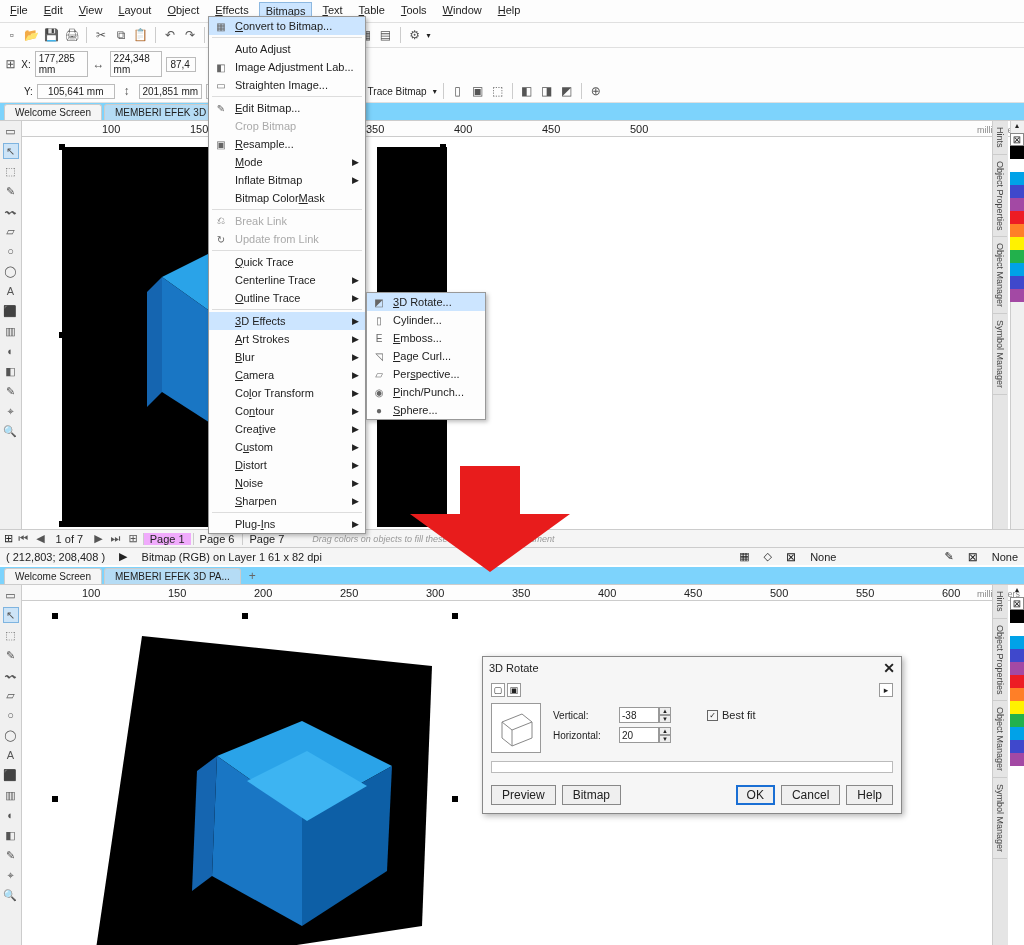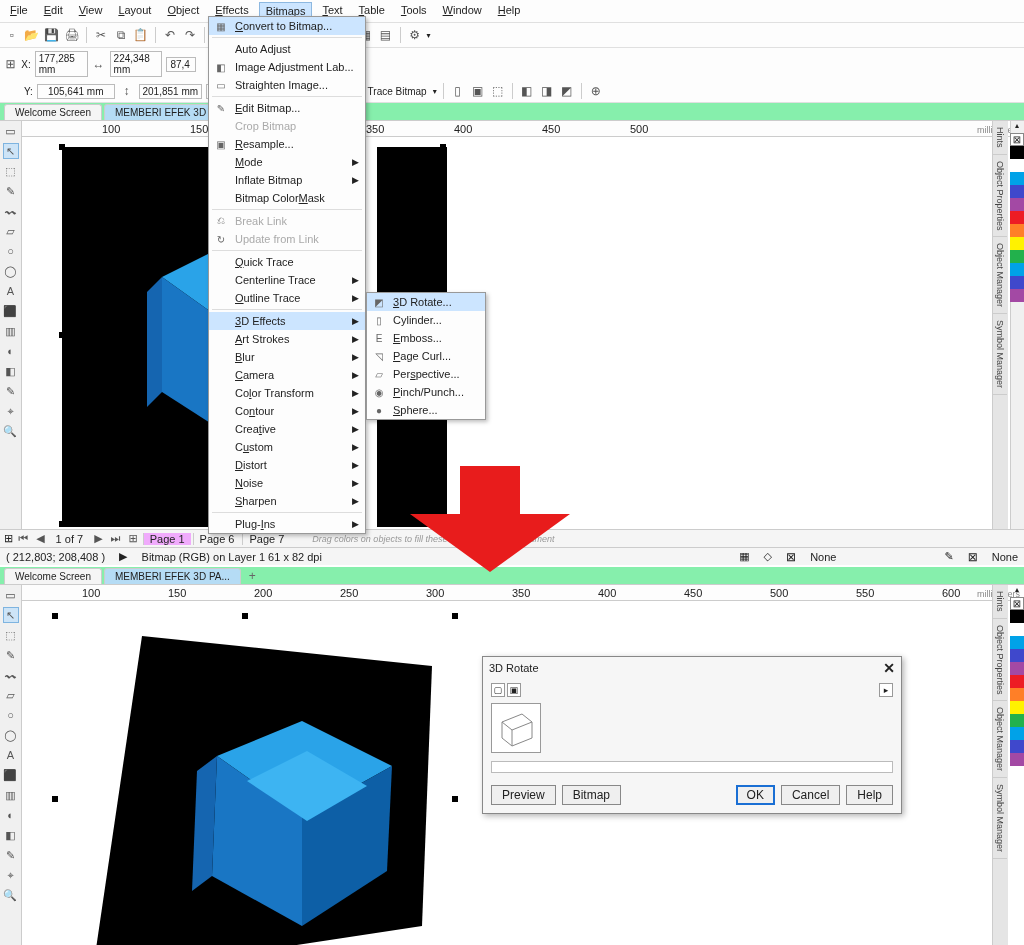--- a/index.html
+++ b/index.html
@@ -7,21 +7,21 @@
 .menubar{display:flex;gap:4px;padding:2px 4px;background:#fdfdfd;border-bottom:1px solid #e0e0e0;}
 .menubar span{padding:2px 6px;cursor:default;}
 .menubar span.hi{background:#cce5ff;border:1px solid #8db8e0;}
 .menubar span u{text-decoration:underline;}
 .toolbar{display:flex;align-items:center;gap:4px;padding:3px 4px;background:#fdfdfd;border-bottom:1px solid #e0e0e0;min-height:22px;}
 .toolbar .ico{width:16px;height:16px;display:inline-flex;align-items:center;justify-content:center;font-size:12px;color:#555;border:1px solid transparent;}
 .toolbar .sep{width:1px;height:16px;background:#ccc;margin:0 2px;}
 .toolbar .combo{height:18px;border:1px solid #bbb;background:#fff;display:inline-flex;align-items:center;padding:0 3px;font-size:10px;min-width:45px;}
 .toolbar .combo::after{content:"▾";margin-left:auto;font-size:8px;color:#666;}
 .toolbar .txt{font-size:10px;padding:0 2px;}
-.tabs{display:flex;align-items:center;padding:0 4px;background:#86efac;border-bottom:1px solid #ccc;height:18px;}
+.tabs{display:flex;align-items:center;padding:0 4px;background:#7dd3fc;border-bottom:1px solid #ccc;height:18px;}
 .tab{padding:2px 10px;font-size:10px;border:1px solid #ccc;border-bottom:none;background:#f5f5f5;margin-right:2px;border-radius:3px 3px 0 0;}
 .tab.active{background:#b5dcf5;}
 .tabs .plus{padding:0 6px;font-size:12px;color:#666;}
 .work{display:flex;position:relative;}
 .ltool{width:22px;background:#f0f0f0;border-right:1px solid #ccc;display:flex;flex-direction:column;align-items:center;padding:2px 0;gap:4px;}
 .ltool .tb{width:16px;height:16px;display:flex;align-items:center;justify-content:center;font-size:11px;color:#555;}
 .ltool .tb.sel{background:#cde4f7;border:1px solid #7eb4e0;}
 .canvas{flex:1;position:relative;background:#fff;overflow:hidden;}
 .ruler-h{height:16px;background:#fdfdfd;border-bottom:1px solid #ccc;display:flex;align-items:flex-end;position:relative;font-size:9px;color:#555;}
 .ruler-h span{position:absolute;bottom:1px;text-align:right;}
@@ -377,20 +377,46 @@
       <span class="t end">▸</span>
      </div>
      <div style="display:flex;gap:12px;align-items:flex-start;">
       <div class="preview3d">
        <svg width="40" height="40">
                   <polygon points="6,14 26,6 36,14 36,30 16,38 6,30" fill="none" stroke="#888"></polygon>
                   <polyline points="6,14 16,22 36,14" fill="none" stroke="#888"></polyline>
                   <line x1="16" y1="22" x2="16" y2="38" stroke="#888"></line>
                 </svg>
       </div>
+      <div>
+       <div class="row">
+        <label>Vertical:</label>
+        <div class="spin">
+                    <input value="-38" style="">
+                    <div>
+                      <div class="ar">▲</div>
+                      <div class="ar">▼</div>
+                    </div>
+                  </div>
+        <div class="chk" style="margin-left:30px;">
+                    <span class="bx">✓</span>
+                    <span>Best fit</span>
+                  </div>
+       </div>
+       <div class="row">
+        <label>Horizontal:</label>
+        <div class="spin">
+                    <input value="20" style="">
+                    <div>
+                      <div class="ar">▲</div>
+                      <div class="ar">▼</div>
+                    </div>
+                  </div>
+       </div>
+      </div>
      </div>
      <div class="prog"></div>
      <div class="btns">
       <button>Preview</button>
       <button>Bitmap</button>
       <span class="gap"></span>
       <button class="def">OK</button>
       <button>Cancel</button>
       <button>Help</button>
      </div>

